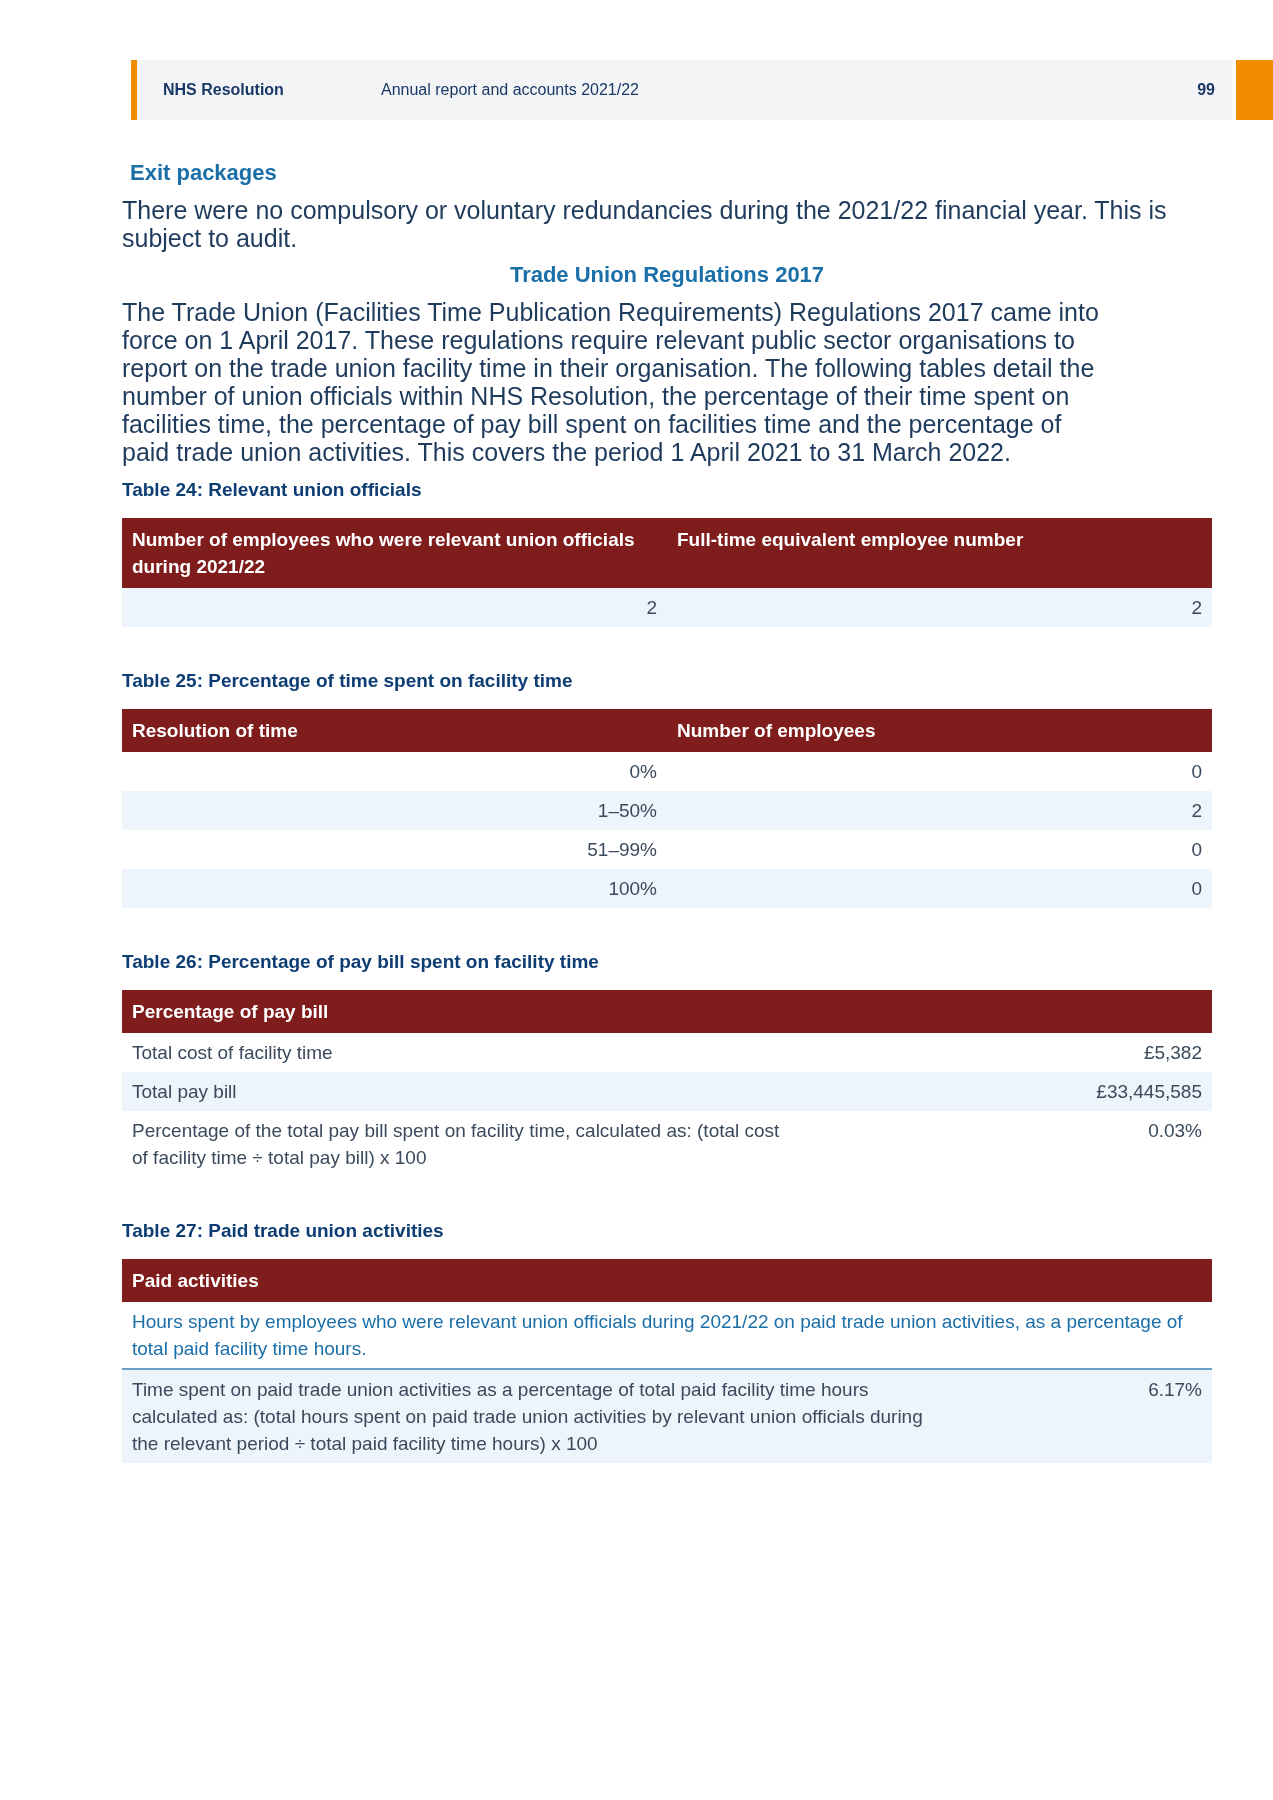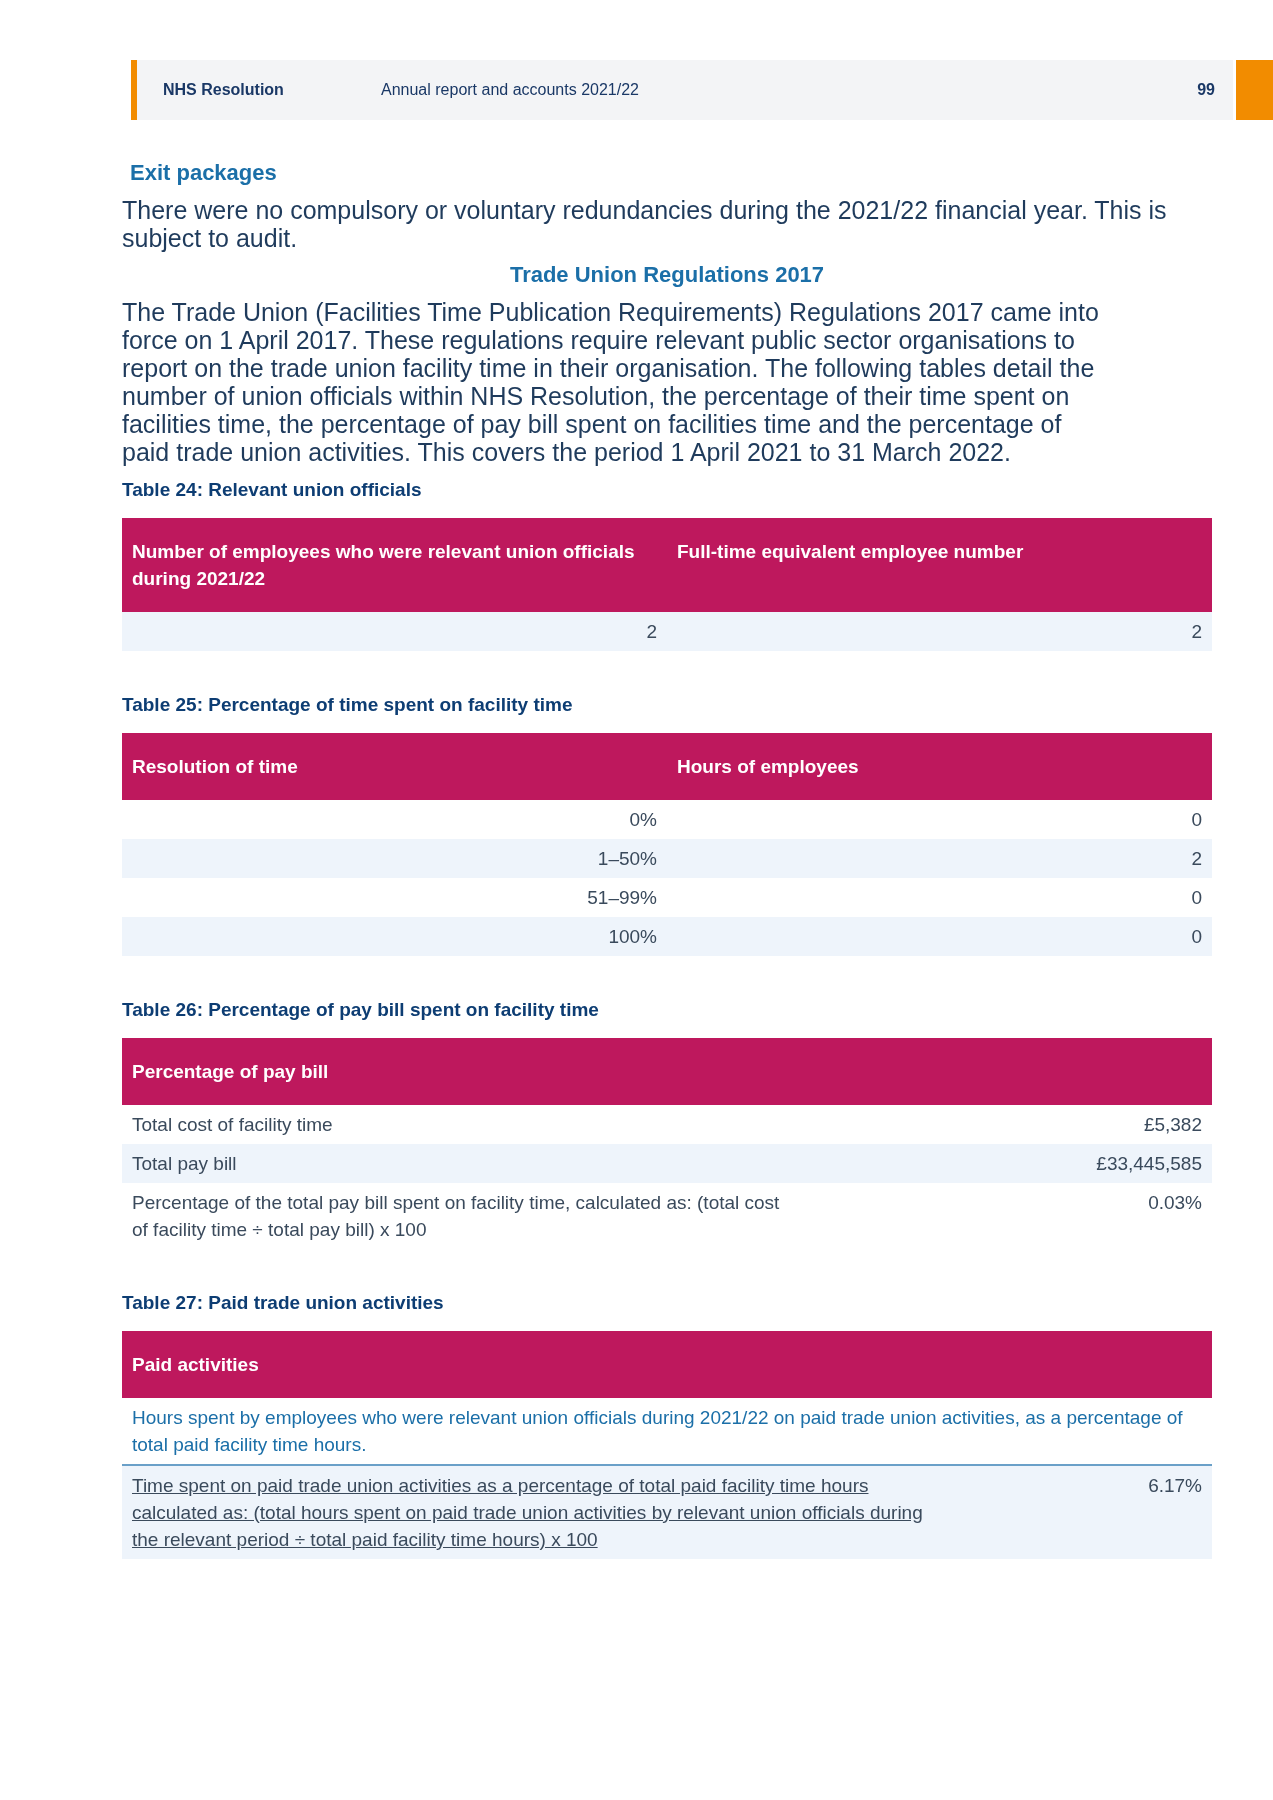--- a/index.html
+++ b/index.html
@@ -7,21 +7,21 @@
   .header { position: absolute; left: 131px; top: 60px; width: 1096px; height: 60px; background: #f3f4f6; border-left: 6px solid #f28c00; display: flex; align-items: center; }
   .header .org { font-weight: bold; font-size: 16px; color: #1a3866; margin-left: 26px; width: 218px; }
   .header .title { font-size: 16px; color: #1a3866; }
   .header .page { font-weight: bold; font-size: 16px; color: #1a3866; margin-left: auto; margin-right: 18px; }
   .orange-tab { position: absolute; left: 1236px; top: 60px; width: 37px; height: 60px; background: #f28c00; }
   .content { position: absolute; left: 122px; top: 152px; width: 1090px; }
   h2 { font-size: 22px; color: #1b6fa8; margin: 8px; font-weight: bold; }
   p { font-size: 25px; line-height: 28px; color: #1f3b5c; margin: 0; }
   .tcap { font-size: 19px; font-weight: bold; color: #0d3d73; margin: 0; }
   table { width: 1090px; border-collapse: collapse; }
-  th { background: #be185d; color: #fff; font-size: 19px; font-weight: bold; text-align: left; padding: 20px 10px; line-height: 27px; vertical-align: top; }
+  th { background: #7f1d1d; color: #fff; font-size: 19px; font-weight: bold; text-align: left; padding: 8px 10px; line-height: 27px; vertical-align: top; }
   td { font-size: 19px; color: #3a4a5c; padding: 6px 10px; line-height: 27px; vertical-align: top; }
   tr.alt td { background: #eef4fb; }
   .num { text-align: right; }
   .sub td { color: #1b6fa8; font-weight: normal; border-bottom: 2px solid #6aa0c8; }
 </style>
 </head>
 <body>
 
 <div class="header">
   <span class="org">NHS Resolution</span>
@@ -48,21 +48,21 @@
           <td class="num">2</td>
         </tr>
   </tbody>
     </table>
 
   <p class="tcap" style="margin-top:40px;">Table 25: Percentage of time spent on facility time</p>
   <table style="margin-top:14px;">
     <tbody>
         <tr>
           <th style="width:525px;">Resolution of time</th>
-          <th>Hours of employees</th>
+          <th>Number of employees</th>
         </tr>
     <tr>
           <td class="num">0%</td>
           <td class="num">0</td>
         </tr>
     <tr class="alt">
           <td class="num">1–50%</td>
           <td class="num">2</td>
         </tr>
     <tr>
@@ -100,18 +100,18 @@
   <p class="tcap" style="margin-top:40px;">Table 27: Paid trade union activities</p>
   <table style="margin-top:14px;">
     <tbody>
         <tr>
           <th colspan="2">Paid activities</th>
         </tr>
     <tr class="sub">
           <td colspan="2">Hours spent by employees who were relevant union officials during 2021/22 on paid trade union activities, as a percentage of total paid facility time hours.</td>
         </tr>
     <tr class="alt">
-          <td style="width:800px;text-decoration:underline;">Time spent on paid trade union activities as a percentage of total paid facility time hours calculated as: (total hours spent on paid trade union activities by relevant union officials during the relevant period ÷ total paid facility time hours) x 100</td>
+          <td style="width:800px;">Time spent on paid trade union activities as a percentage of total paid facility time hours calculated as: (total hours spent on paid trade union activities by relevant union officials during the relevant period ÷ total paid facility time hours) x 100</td>
           <td class="num">6.17%</td>
         </tr>
   </tbody>
     </table>
 </div>
 
 </body></html>

